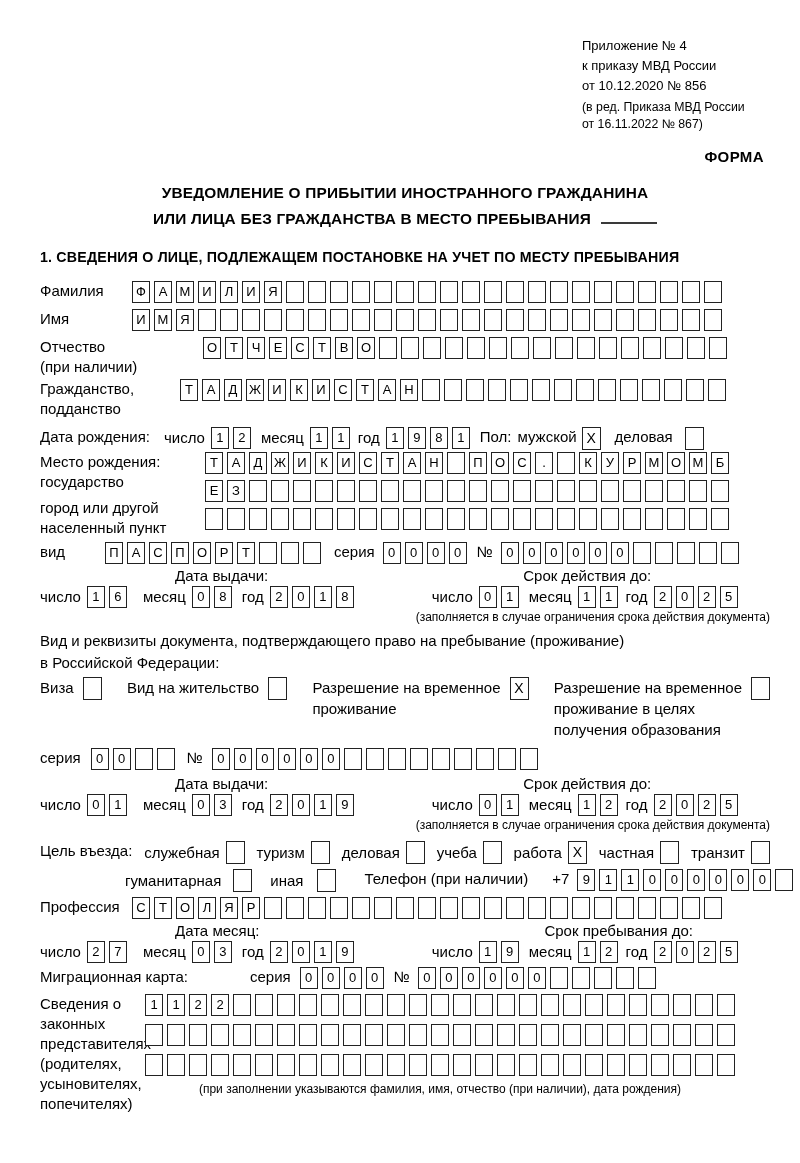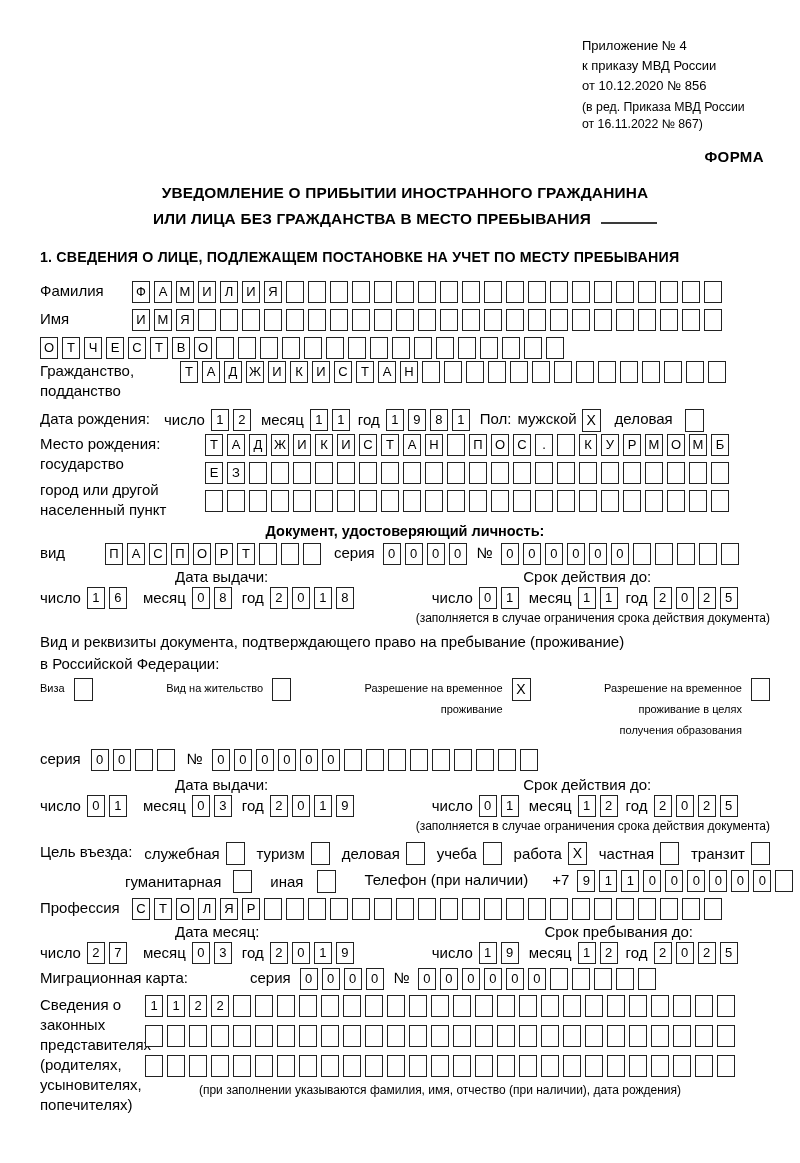--- a/index.html
+++ b/index.html
@@ -28,21 +28,21 @@
     text-align:center;line-height:21px;font-size:14px;background:#fff;flex-shrink:0;
   }
   .stack>.boxes{margin-bottom:6px;}
   .dochead{text-align:center;font-weight:bold;font-size:14.5px;margin-top:3px;}
   .dhead{display:flex;font-size:15px;line-height:16px;}
   .drow{display:flex;align-items:flex-start;margin-top:2px;}
   .dg{display:flex;align-items:center;gap:4px;}
   .dg .lbl{margin-right:2px;}
   .fnote{font-size:12px;line-height:15px;}
   .ropt{display:flex;align-items:flex-start;gap:9px;}
-  .roptlbl{font-size:11px;line-height:21px;text-align:right;}
+  .roptlbl{font-size:15px;line-height:21px;text-align:left;}
   .popt{display:flex;align-items:center;gap:6px;}
   .mt6{margin-top:6px;} .mt8{margin-top:8px;} .mt4{margin-top:4px;} .mt2{margin-top:2px;}
 </style>
 </head>
 <body>
 
 <div class="page">
 
   <div class="hdr">
     <div>Приложение № 4</div>
@@ -123,20 +123,24 @@
         <span class="cell"></span>
         <span class="cell"></span>
         <span class="cell"></span>
         <span class="cell"></span>
         <span class="cell"></span>
         <span class="cell"></span>
       </span>
   </div>
 
   <div class="frow mt6">
+    <span class="lblblock" style="width:163px;">
+      <div>Отчество</div>
+      <div>(при наличии)</div>
+    </span>
     <span class="boxes">
         <span class="cell">О</span>
         <span class="cell">Т</span>
         <span class="cell">Ч</span>
         <span class="cell">Е</span>
         <span class="cell">С</span>
         <span class="cell">Т</span>
         <span class="cell">В</span>
         <span class="cell">О</span>
         <span class="cell"></span>
@@ -306,21 +310,20 @@
           <span class="cell"></span>
           <span class="cell"></span>
           <span class="cell"></span>
           <span class="cell"></span>
           <span class="cell"></span>
           <span class="cell"></span>
         </span>
     </span>
   </div>
 
-  <div class="dochead">Документ, удостоверяющий личность:</div>
 
   <div class="drow mt4">
     <span class="lbl" style="width:65px;">вид</span>
     <span class="boxes">
         <span class="cell">П</span>
         <span class="cell">А</span>
         <span class="cell">С</span>
         <span class="cell">П</span>
         <span class="cell">О</span>
         <span class="cell">Р</span>

